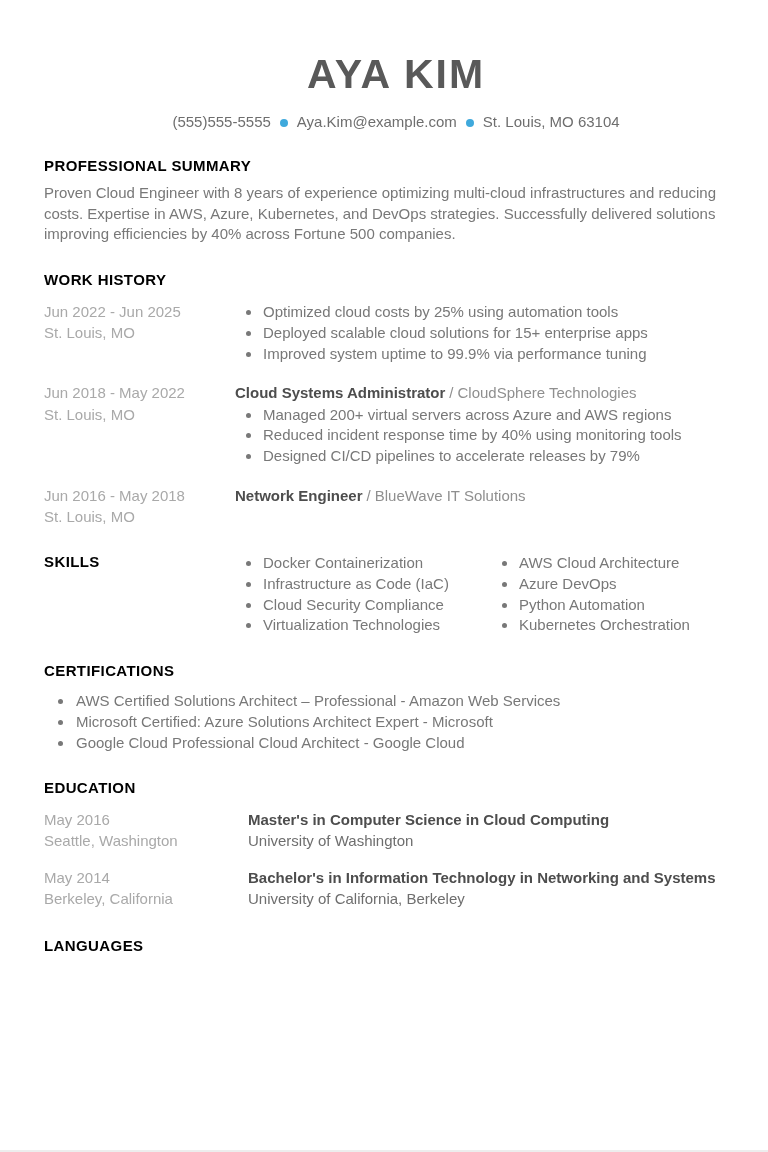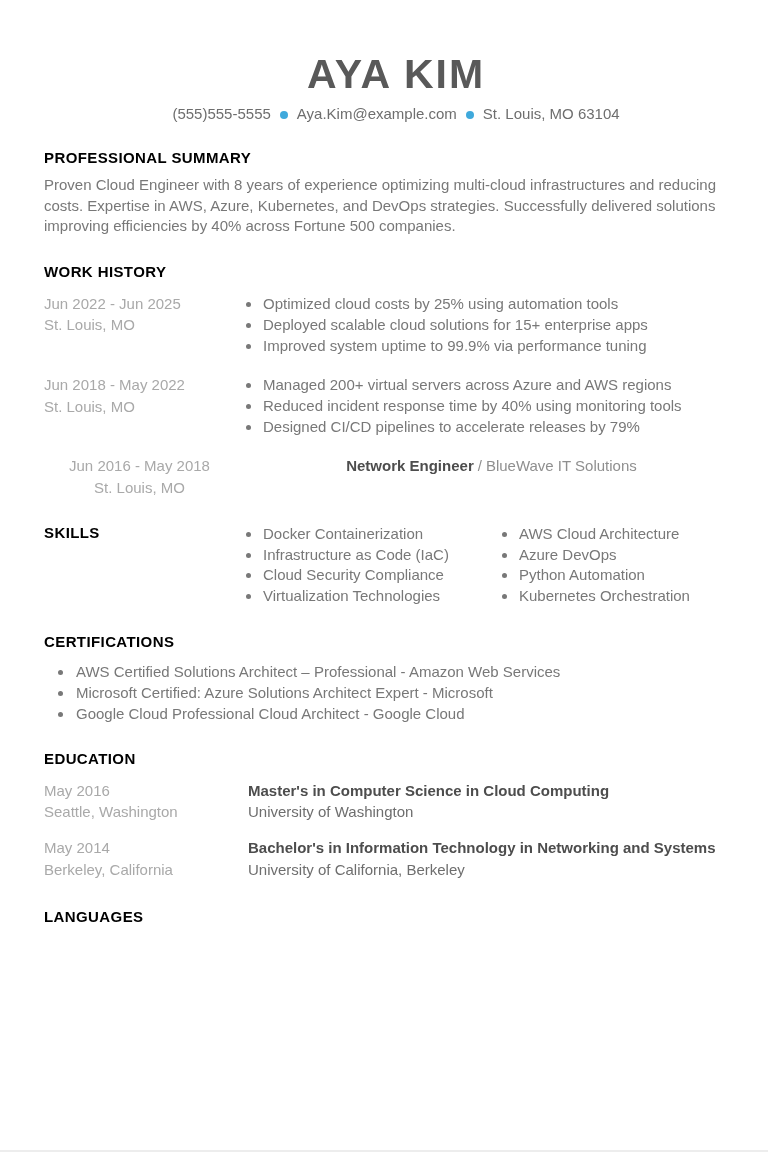--- a/index.html
+++ b/index.html
@@ -21,21 +21,21 @@
   
   .resume-header { text-align: center; }
   .name {
     font-size: 41px;
     font-weight: bold;
     color: #595959;
     letter-spacing: 2px;
     line-height: 1.1;
   }
   .contact-line {
-    margin-top: 8px;
+    margin-top: 16px;
     font-size: 15px;
     color: #6e6e6e;
     line-height: 1.2;
   }
   .dot {
     display: inline-block;
     width: 8px;
     height: 8px;
     border-radius: 50%;
     background: #3fa9dc;
@@ -56,21 +56,21 @@
     color: #787878;
     line-height: 1.38;
   }
   
   .row {
     display: grid;
     grid-template-columns: 191px 1fr;
     margin-top: 13px;
   }
   .job { margin-top: 13px; margin-bottom: 18px; }
-  .job:last-child { margin-bottom: 8px; text-align: center; }
+  .job:last-child { margin-bottom: 8px; }
   .muted {
     font-size: 15px;
     color: #a9a9a9;
     line-height: 1.42;
   }
   .job-line { font-size: 15px; line-height: 1.42; }
   .job-title { font-weight: bold; color: #4d4d4d; }
   .job-sep { color: #8f8f8f; margin: 0 4px; }
   .job-company { color: #8f8f8f; }
   ul.bullets {
@@ -142,20 +142,21 @@
         </ul>
       </div>
     </div>
 
     <div class="row job">
       <div>
         <div class="muted">Jun 2018 - May 2022</div>
         <div class="muted">St. Louis, MO</div>
       </div>
       <div>
+        <div class="job-line"><span class="job-title">Cloud Systems Administrator</span><span class="job-sep">/</span><span class="job-company">CloudSphere Technologies</span></div>
         <ul class="bullets">
           <li>Managed 200+ virtual servers across Azure and AWS regions</li>
           <li>Reduced incident response time by 40% using monitoring tools</li>
           <li>Designed CI/CD pipelines to accelerate releases by 79%</li>
         </ul>
       </div>
     </div>
 
     <div class="row job">
       <div>

